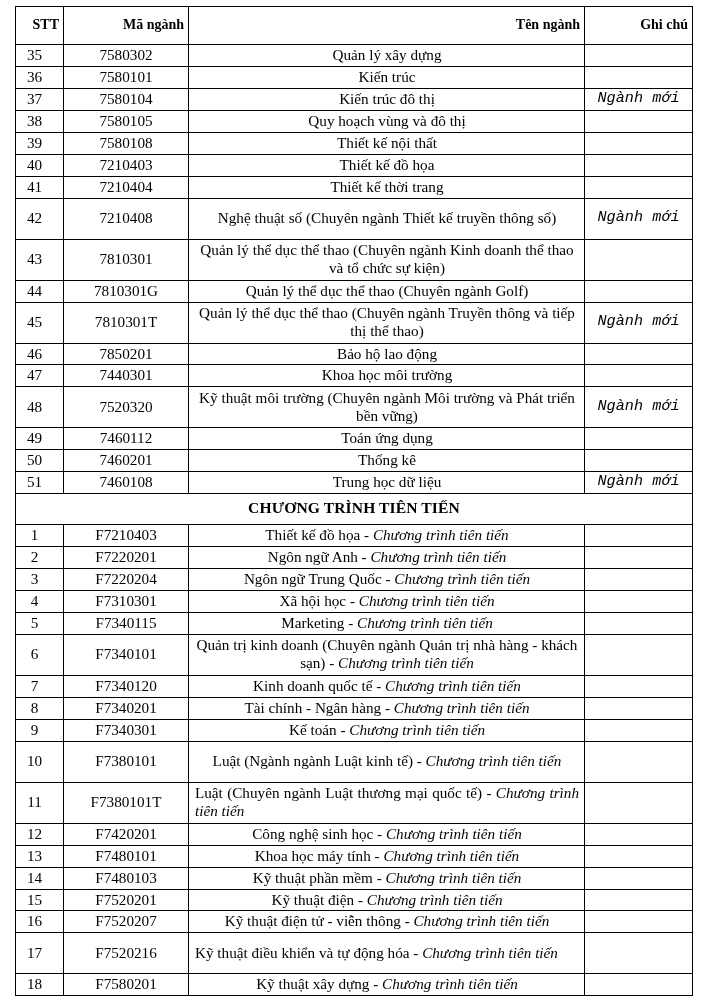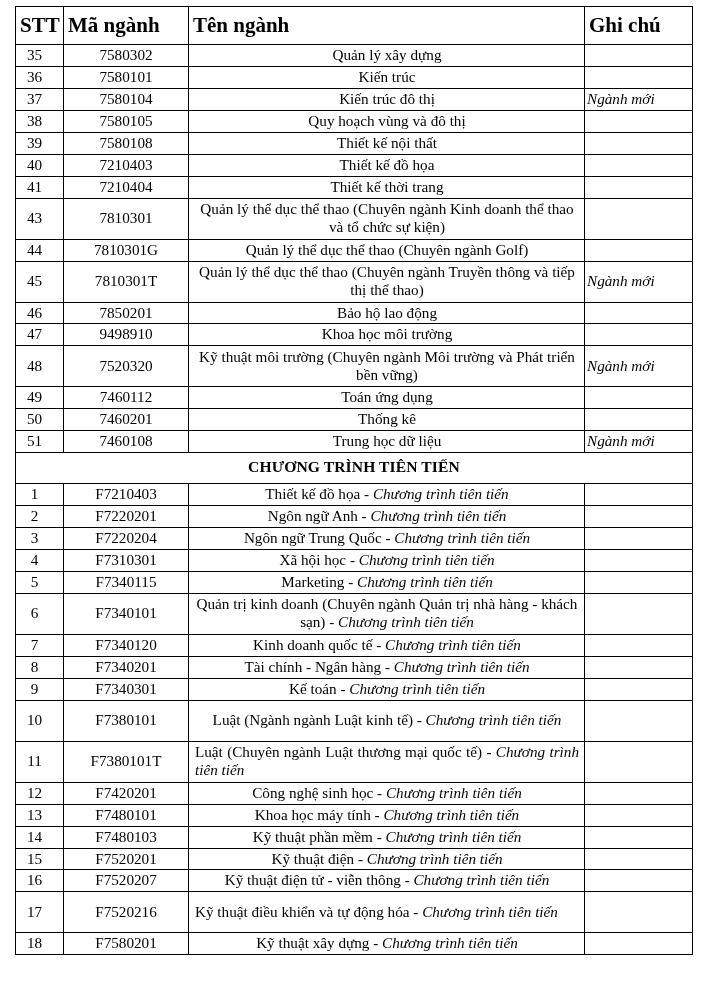--- a/index.html
+++ b/index.html
@@ -35,49 +35,50 @@
     vertical-align: middle;
     box-sizing: border-box;
   }
   col.c-stt    { width: 48px; }
   col.c-code   { width: 125px; }
   col.c-name   { width: 396px; }
   col.c-note   { width: 108px; }
 
   thead th {
     font-weight: bold;
-    text-align: left;
+    text-align: right;
     height: 38px;
     padding-top: 2px;
     padding-bottom: 2px;
-    font-size: 21px;
+    font-size: 14px;
   }
 
   tbody td.stt {
     text-align: center;
     padding-left: 2px;
     padding-right: 12px;
   }
   tbody td.code {
     text-align: center;
   }
   tbody td.name {
     text-align: center;
     padding-left: 6px;
     padding-right: 5px;
   }
   tbody td.name.justify {
     text-align: justify;
     text-align-last: left;
   }
   tbody td.note {
-    text-align: left;
+    text-align: center;
     font-style: italic;
     padding-left: 2px;
     padding-right: 2px;
+    font-family: Liberation Mono, monospace;
   }
   tr.single td { height: 20px; }
   tr.double td { height: 41px; }
 
   td.section-title {
     text-align: center;
     font-weight: bold;
     font-size: 15.6px;
     height: 31px;
     letter-spacing: 0.1px;
@@ -140,20 +141,26 @@
           <td class="name"><span>Thiết kế đồ họa</span></td>
           <td class="note"></td>
         </tr>
         <tr class="single">
           <td class="stt">41</td>
           <td class="code">7210404</td>
           <td class="name"><span>Thiết kế thời trang</span></td>
           <td class="note"></td>
         </tr>
         <tr class="double">
+          <td class="stt">42</td>
+          <td class="code">7210408</td>
+          <td class="name"><span>Nghệ thuật số (Chuyên ngành Thiết kế truyền thông số)</span></td>
+          <td class="note">Ngành mới</td>
+        </tr>
+        <tr class="double">
           <td class="stt">43</td>
           <td class="code">7810301</td>
           <td class="name"><span>Quản lý thể dục thể thao (Chuyên ngành Kinh doanh thể thao và tổ chức sự kiện)</span></td>
           <td class="note"></td>
         </tr>
         <tr class="single">
           <td class="stt">44</td>
           <td class="code">7810301G</td>
           <td class="name"><span>Quản lý thể dục thể thao (Chuyên ngành Golf)</span></td>
           <td class="note"></td>
@@ -165,21 +172,21 @@
           <td class="note">Ngành mới</td>
         </tr>
         <tr class="single">
           <td class="stt">46</td>
           <td class="code">7850201</td>
           <td class="name"><span>Bảo hộ lao động</span></td>
           <td class="note"></td>
         </tr>
         <tr class="single">
           <td class="stt">47</td>
-          <td class="code">9498910</td>
+          <td class="code">7440301</td>
           <td class="name"><span>Khoa học môi trường</span></td>
           <td class="note"></td>
         </tr>
         <tr class="double">
           <td class="stt">48</td>
           <td class="code">7520320</td>
           <td class="name"><span>Kỹ thuật môi trường (Chuyên ngành Môi trường và Phát triển bền vững)</span></td>
           <td class="note">Ngành mới</td>
         </tr>
         <tr class="single">

